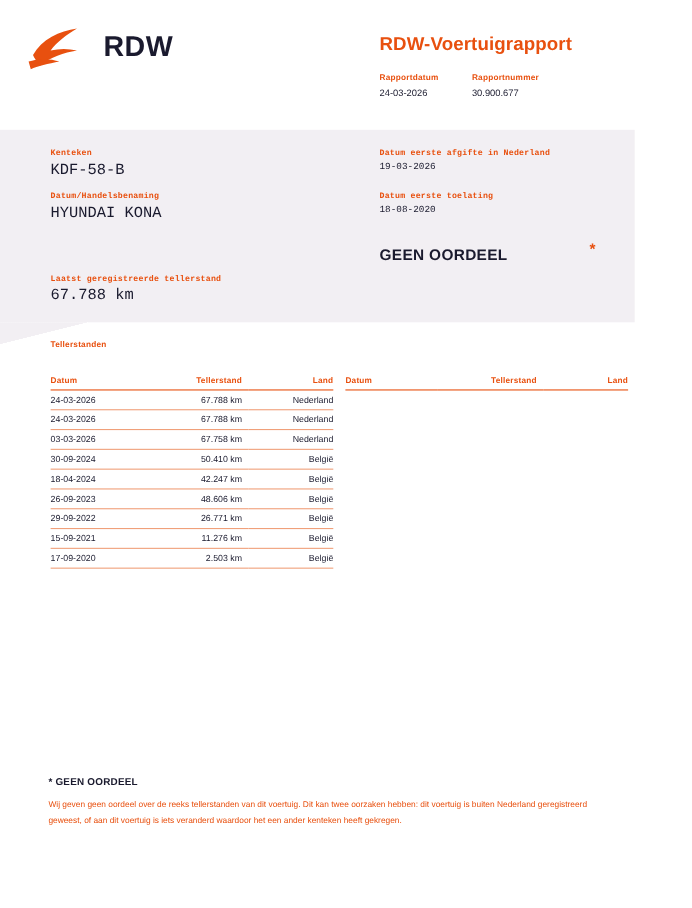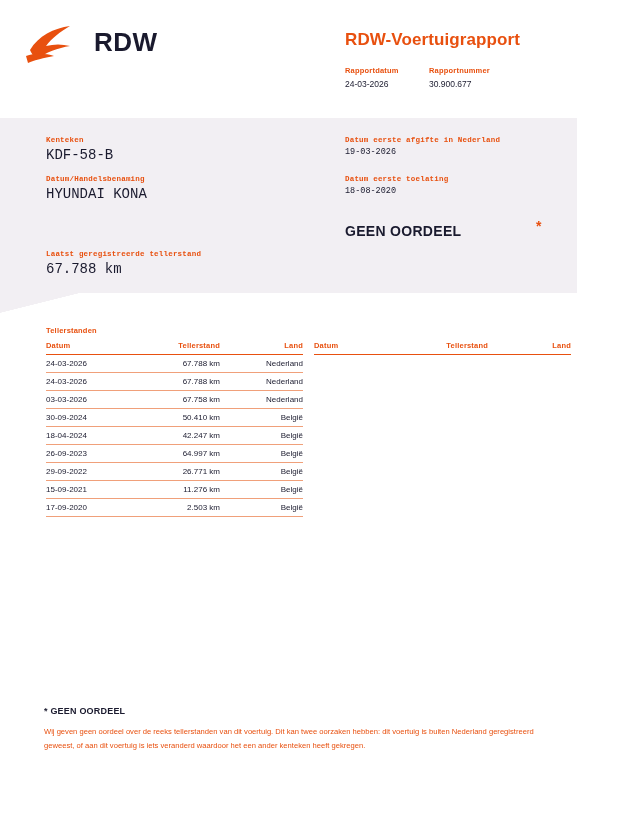--- a/index.html
+++ b/index.html
@@ -131,21 +131,21 @@
     top: 218px;
     font-size: 14px;
     color: #e8500f;
     font-weight: bold;
   }
 
   
   .table-title {
     position: absolute;
     left: 46px;
-    top: 326px;
+    top: 308px;
     font-size: 7.5px;
     font-weight: bold;
     color: #e8500f;
     letter-spacing: 0.2px;
   }
   .tbl {
     position: absolute;
     border-collapse: collapse;
   }
   .tbl.left  { left: 46px;  top: 341px; width: 257px; }
@@ -295,21 +295,21 @@
       <td class="c-stand">50.410 km</td>
       <td class="c-land">België</td>
     </tr>
     <tr>
       <td class="c-datum">18-04-2024</td>
       <td class="c-stand">42.247 km</td>
       <td class="c-land">België</td>
     </tr>
     <tr>
       <td class="c-datum">26-09-2023</td>
-      <td class="c-stand">64.997 km</td>
+      <td class="c-stand">48.606 km</td>
       <td class="c-land">België</td>
     </tr>
     <tr>
       <td class="c-datum">29-09-2022</td>
       <td class="c-stand">26.771 km</td>
       <td class="c-land">België</td>
     </tr>
     <tr>
       <td class="c-datum">15-09-2021</td>
       <td class="c-stand">11.276 km</td>

